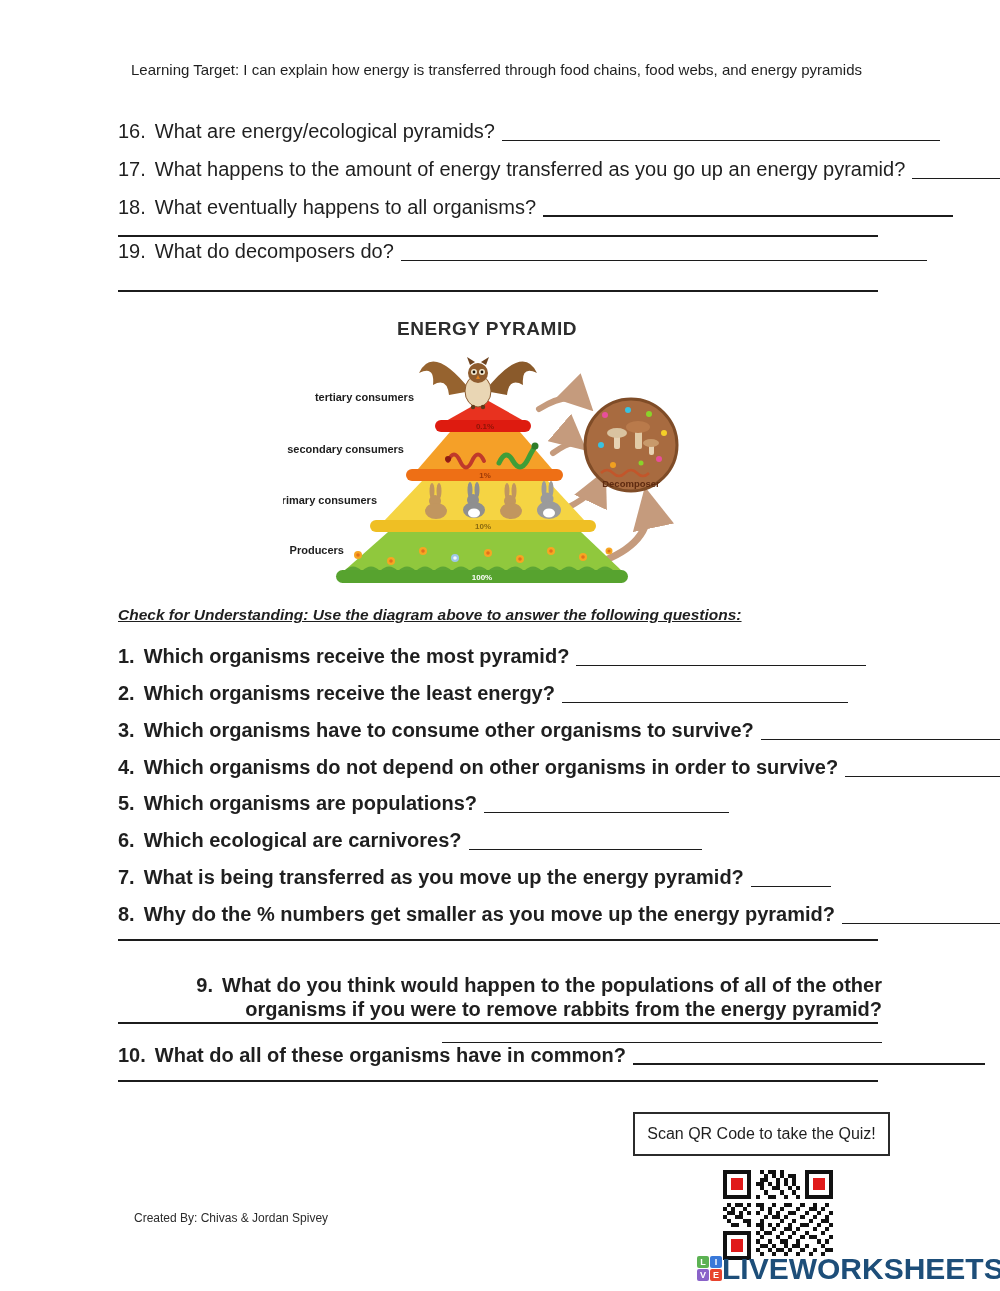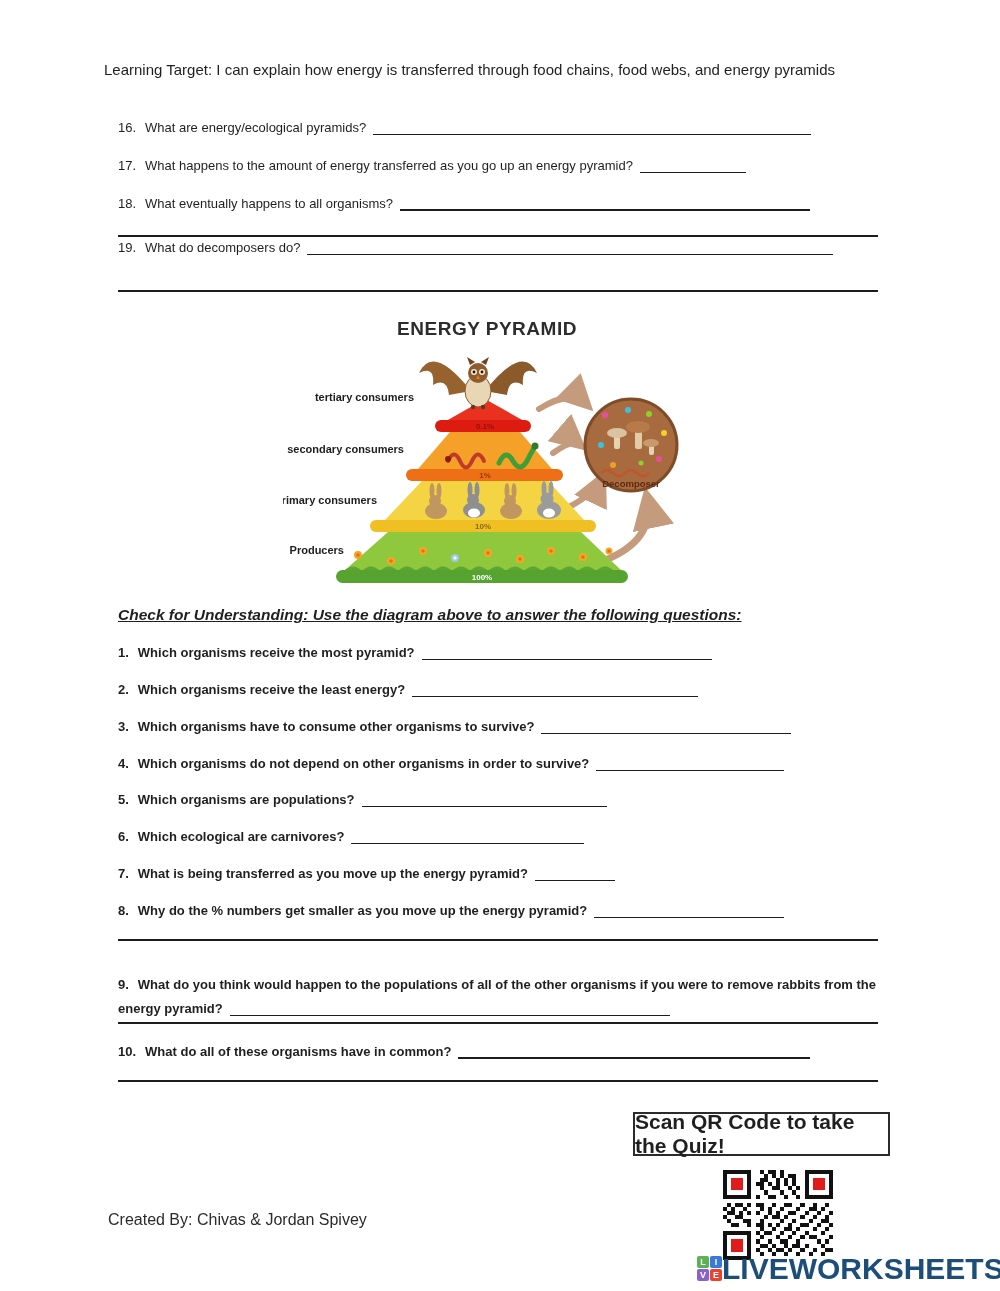--- a/index.html
+++ b/index.html
@@ -2,46 +2,46 @@
 <html><head>
 <meta charset="utf-8">
 <style>
   html,body{margin:0;padding:0;}
   body{
     width:1000px;height:1291px;position:relative;background:#ffffff;
     font-family:"Liberation Sans",sans-serif;color:#1f1f1f;overflow:hidden;
   }
   .abs{position:absolute;}
   .para{font-size:15px;line-height:21px;width:770px;}
-  .q{font-size:13px;white-space:nowrap;}
+  .q{font-size:20px;white-space:nowrap;text-align:right;}
   .q .qnum{display:inline-block;}
   .q .qtext{margin-left:9px;}
   .bold{font-weight:bold;}
   .wrap{white-space:normal;width:764px;line-height:24px;margin-top:16px;}
   .blank{display:inline-block;border-bottom:1.4px solid #1c1c1c;height:13px;margin-left:7px;vertical-align:-3px;}
   .blank.thin{border-bottom-width:1px;}
   .blank.b2{border-bottom-width:2px;}
   .sep{position:absolute;left:118px;width:760px;height:0;border-bottom:2px solid #1c1c1c;}
   .check-heading{font-size:15.5px;font-weight:bold;font-style:italic;text-decoration:underline;white-space:nowrap;}
   .qr-box{left:633px;top:1112px;width:253px;height:40px;border:2px solid #2b2b2b;display:flex;align-items:center;justify-content:center;}
-  .qr-box span{font-size:21px;font-weight:bold;}
-  .created-by{left:108px;top:1211px;font-size:16px;color:#2b2b2b;}
+  .qr-box span{font-size:16px;font-weight:normal;}
+  .created-by{left:134px;top:1211px;font-size:12px;color:#2b2b2b;}
   .lw-tiles{left:697px;top:1256px;width:27px;display:grid;grid-template-columns:12px 12px;grid-gap:1px;}
   .lw-tiles .tile{width:12px;height:12px;border-radius:2px;color:#fff;font-size:9px;font-weight:bold;line-height:12px;text-align:center;}
   .tile.t-l{background:#5cb253;}
   .tile.t-i{background:#3979d9;}
   .tile.t-v{background:#8a63c9;}
   .tile.t-e{background:#e8432e;}
   .lw-word{left:722px;top:1252px;font-size:30px;font-weight:bold;color:#1d4e79;letter-spacing:0;white-space:nowrap;}
   svg text{font-family:"Liberation Sans",sans-serif;}
 </style>
 </head>
 <body>
 
-<div class="abs para" style="left:104px;top:59px">Learning Target:  I can explain how energy is transferred through food chains, food webs, and energy pyramids</div>
+<div class="abs para" style="left:131px;top:59px">Learning Target:  I can explain how energy is transferred through food chains, food webs, and energy pyramids</div>
 
 <div class="abs q" style="left:118px;top:120px">
   <span class="qnum">16.</span><span class="qtext">What are energy/ecological pyramids?</span><span class="blank thin" style="width:438px"></span>
 </div>
 <div class="abs q" style="left:118px;top:158px">
   <span class="qnum">17.</span><span class="qtext">What happens to the amount of energy transferred as you go up an energy pyramid?</span><span class="blank thin" style="width:106px"></span>
 </div>
 <div class="abs q" style="left:118px;top:196px">
   <span class="qnum">18.</span><span class="qtext">What eventually happens to all organisms?</span><span class="blank b2" style="width:410px"></span>
 </div>

